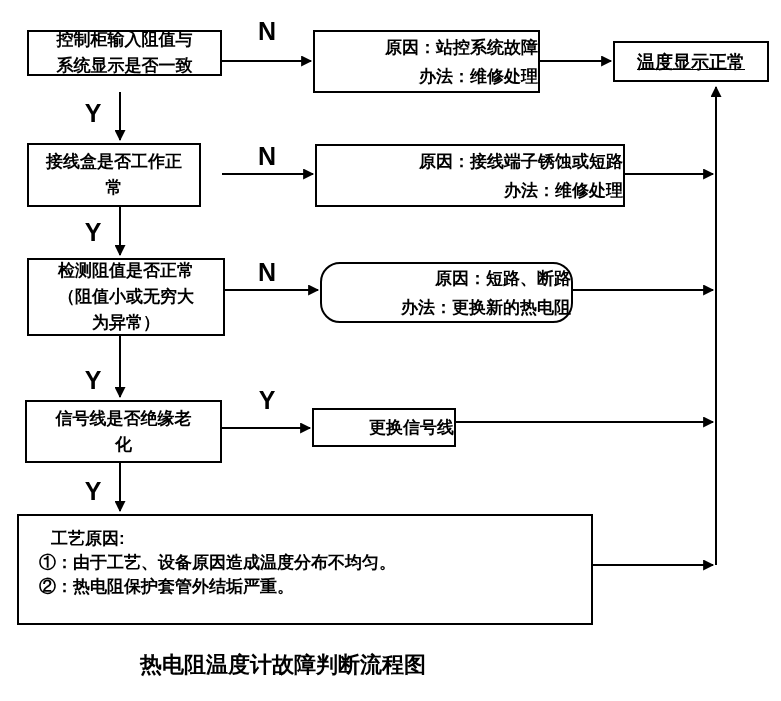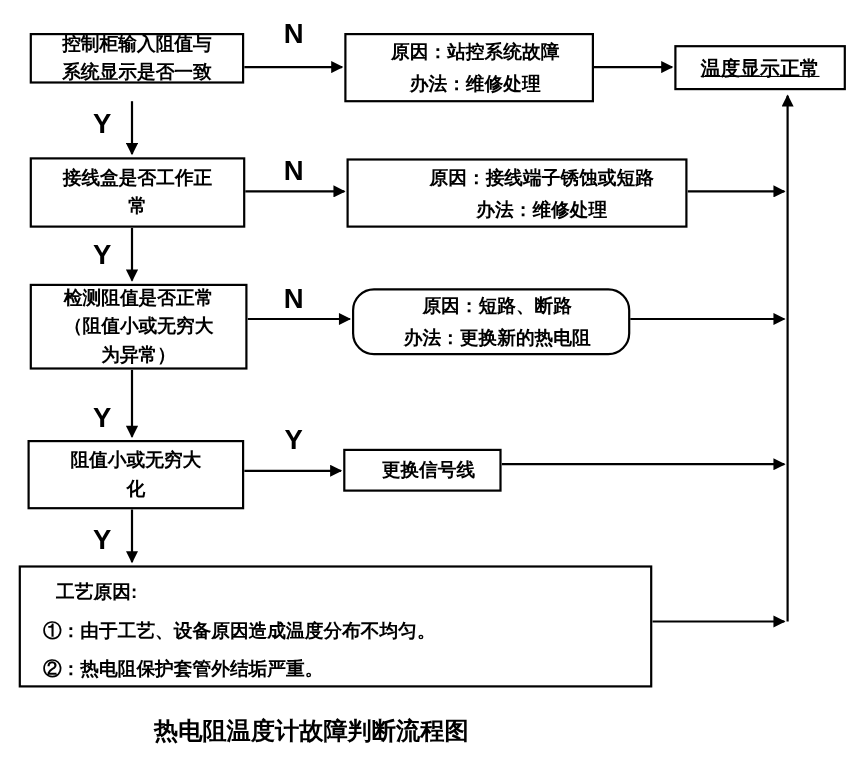--- a/index.html
+++ b/index.html
@@ -33,40 +33,40 @@
     display: flex;
     flex-direction: column;
     justify-content: center;
   }
   .box.center {
     align-items: center;
     text-align: center;
     line-height: 26px;
   }
   .box.leftal {
-    align-items: center;
+    align-items: flex-end;
     text-align: left;
     padding-left: 11px;
     line-height: 29px;
     font-family: Liberation Serif, serif;
   }
   .box.terminal {
     align-items: center;
     text-align: right;
     font-size: 18px;
     line-height: 22px;
     text-decoration: underline;
   }
   .box.process {
     display: block;
     padding: 11px 8px 0 20px;
     line-height: 24px;
   }
   .pc-title { margin-left: 12px; }
-  .pc-item  { margin-top: 11px; }
+  .pc-item  { }
   .lbl {
     position: absolute;
     font-weight: bold;
     font-size: 25px;
     width: 28px;
     text-align: center;
     line-height: 28px;
   }
   .caption {
     position: absolute;
@@ -102,33 +102,33 @@
     <path d="M120,463 V511" marker-end="url(#ah)"></path>
     <path d="M593,565 H713" marker-end="url(#ah)"></path>
     <path d="M716,565 V87" marker-end="url(#ah)"></path>
   </svg>
 
   <div class="box center" style="left:27px; top:30px; width:195px; height:46px;">
     <div>控制柜输入阻值与</div>
     <div>系统显示是否一致</div>
   </div>
 
-  <div class="box center" style="left:27px; top:143px; width:196px; height:64px;">
+  <div class="box center" style="left:27px; top:143px; width:174px; height:64px;">
     <div>接线盒是否工作正</div>
     <div>常</div>
   </div>
 
   <div class="box center" style="left:27px; top:258px; width:198px; height:78px;">
     <div>检测阻值是否正常</div>
     <div>（阻值小或无穷大</div>
     <div>为异常）</div>
   </div>
 
   <div class="box center" style="left:25px; top:400px; width:197px; height:63px;">
-    <div>阻值小或无穷大</div>
+    <div>信号线是否绝缘老</div>
     <div>化</div>
   </div>
 
   <div class="box leftal" style="left:313px; top:30px; width:227px; height:63px;">
     <div>原因：站控系统故障</div>
     <div>办法：维修处理</div>
   </div>
 
   <div class="box leftal" style="left:315px; top:144px; width:310px; height:63px;padding-left:45px;">
     <div>原因：接线端子锈蚀或短路</div>

